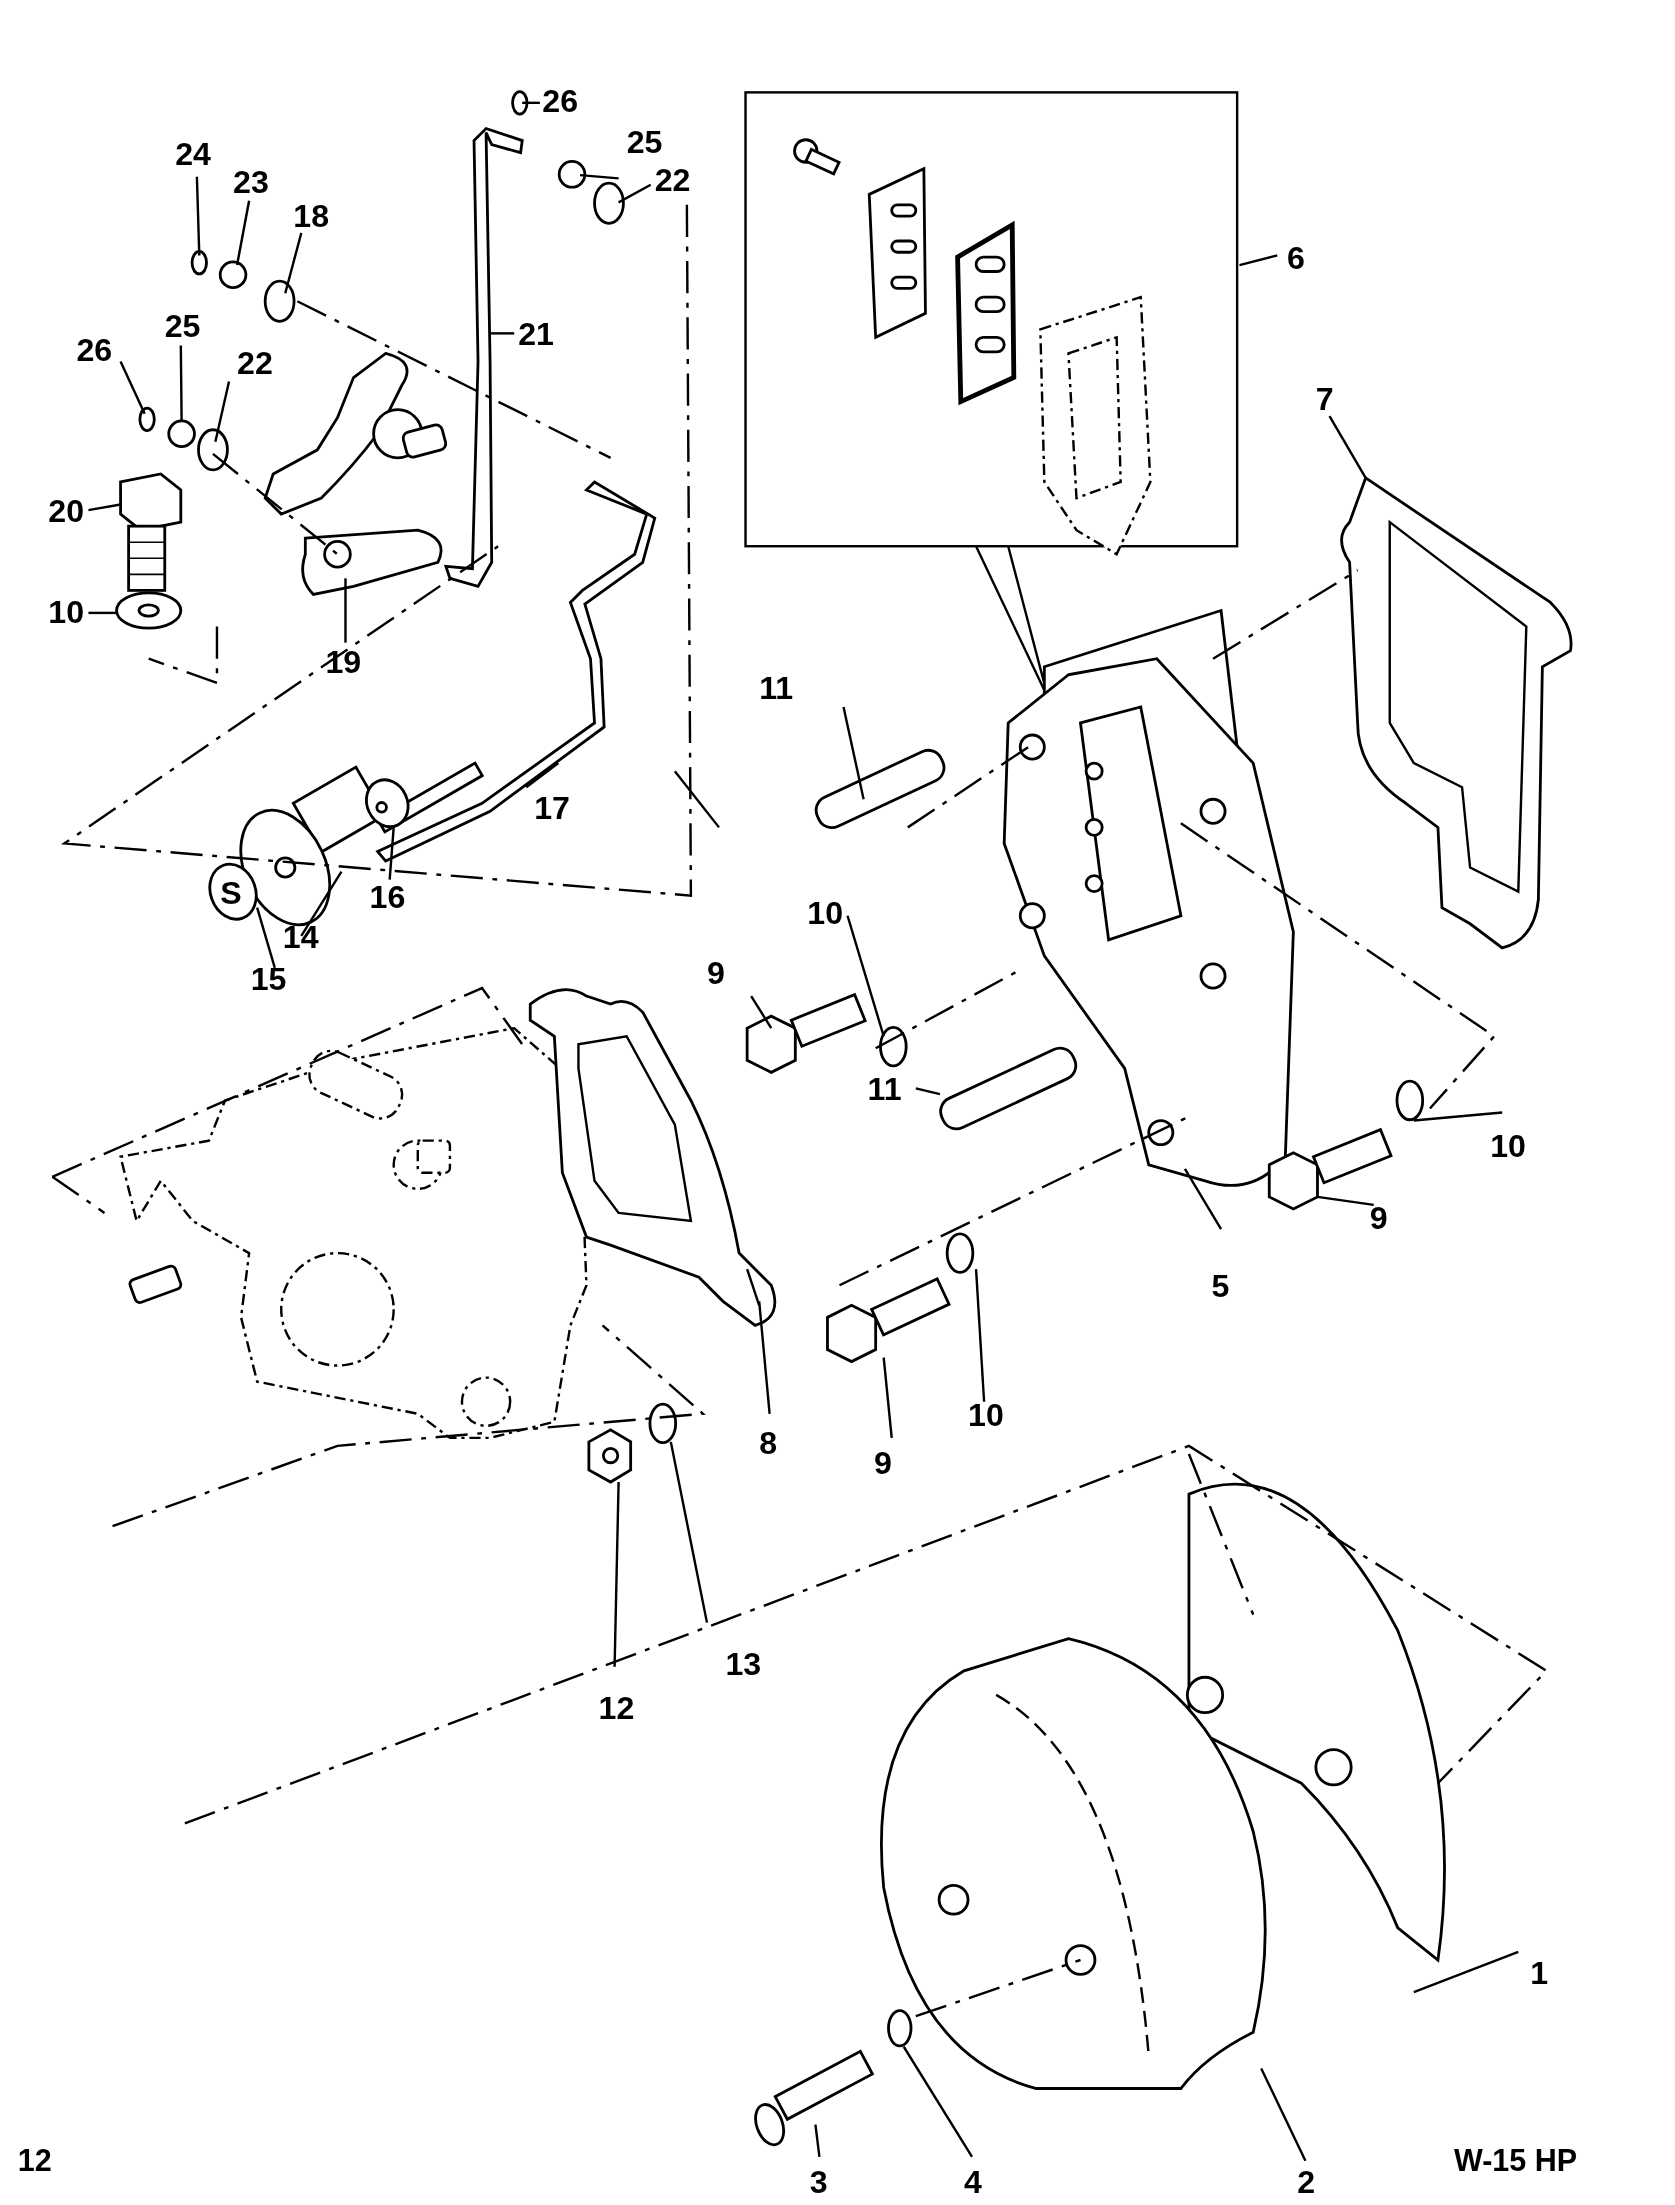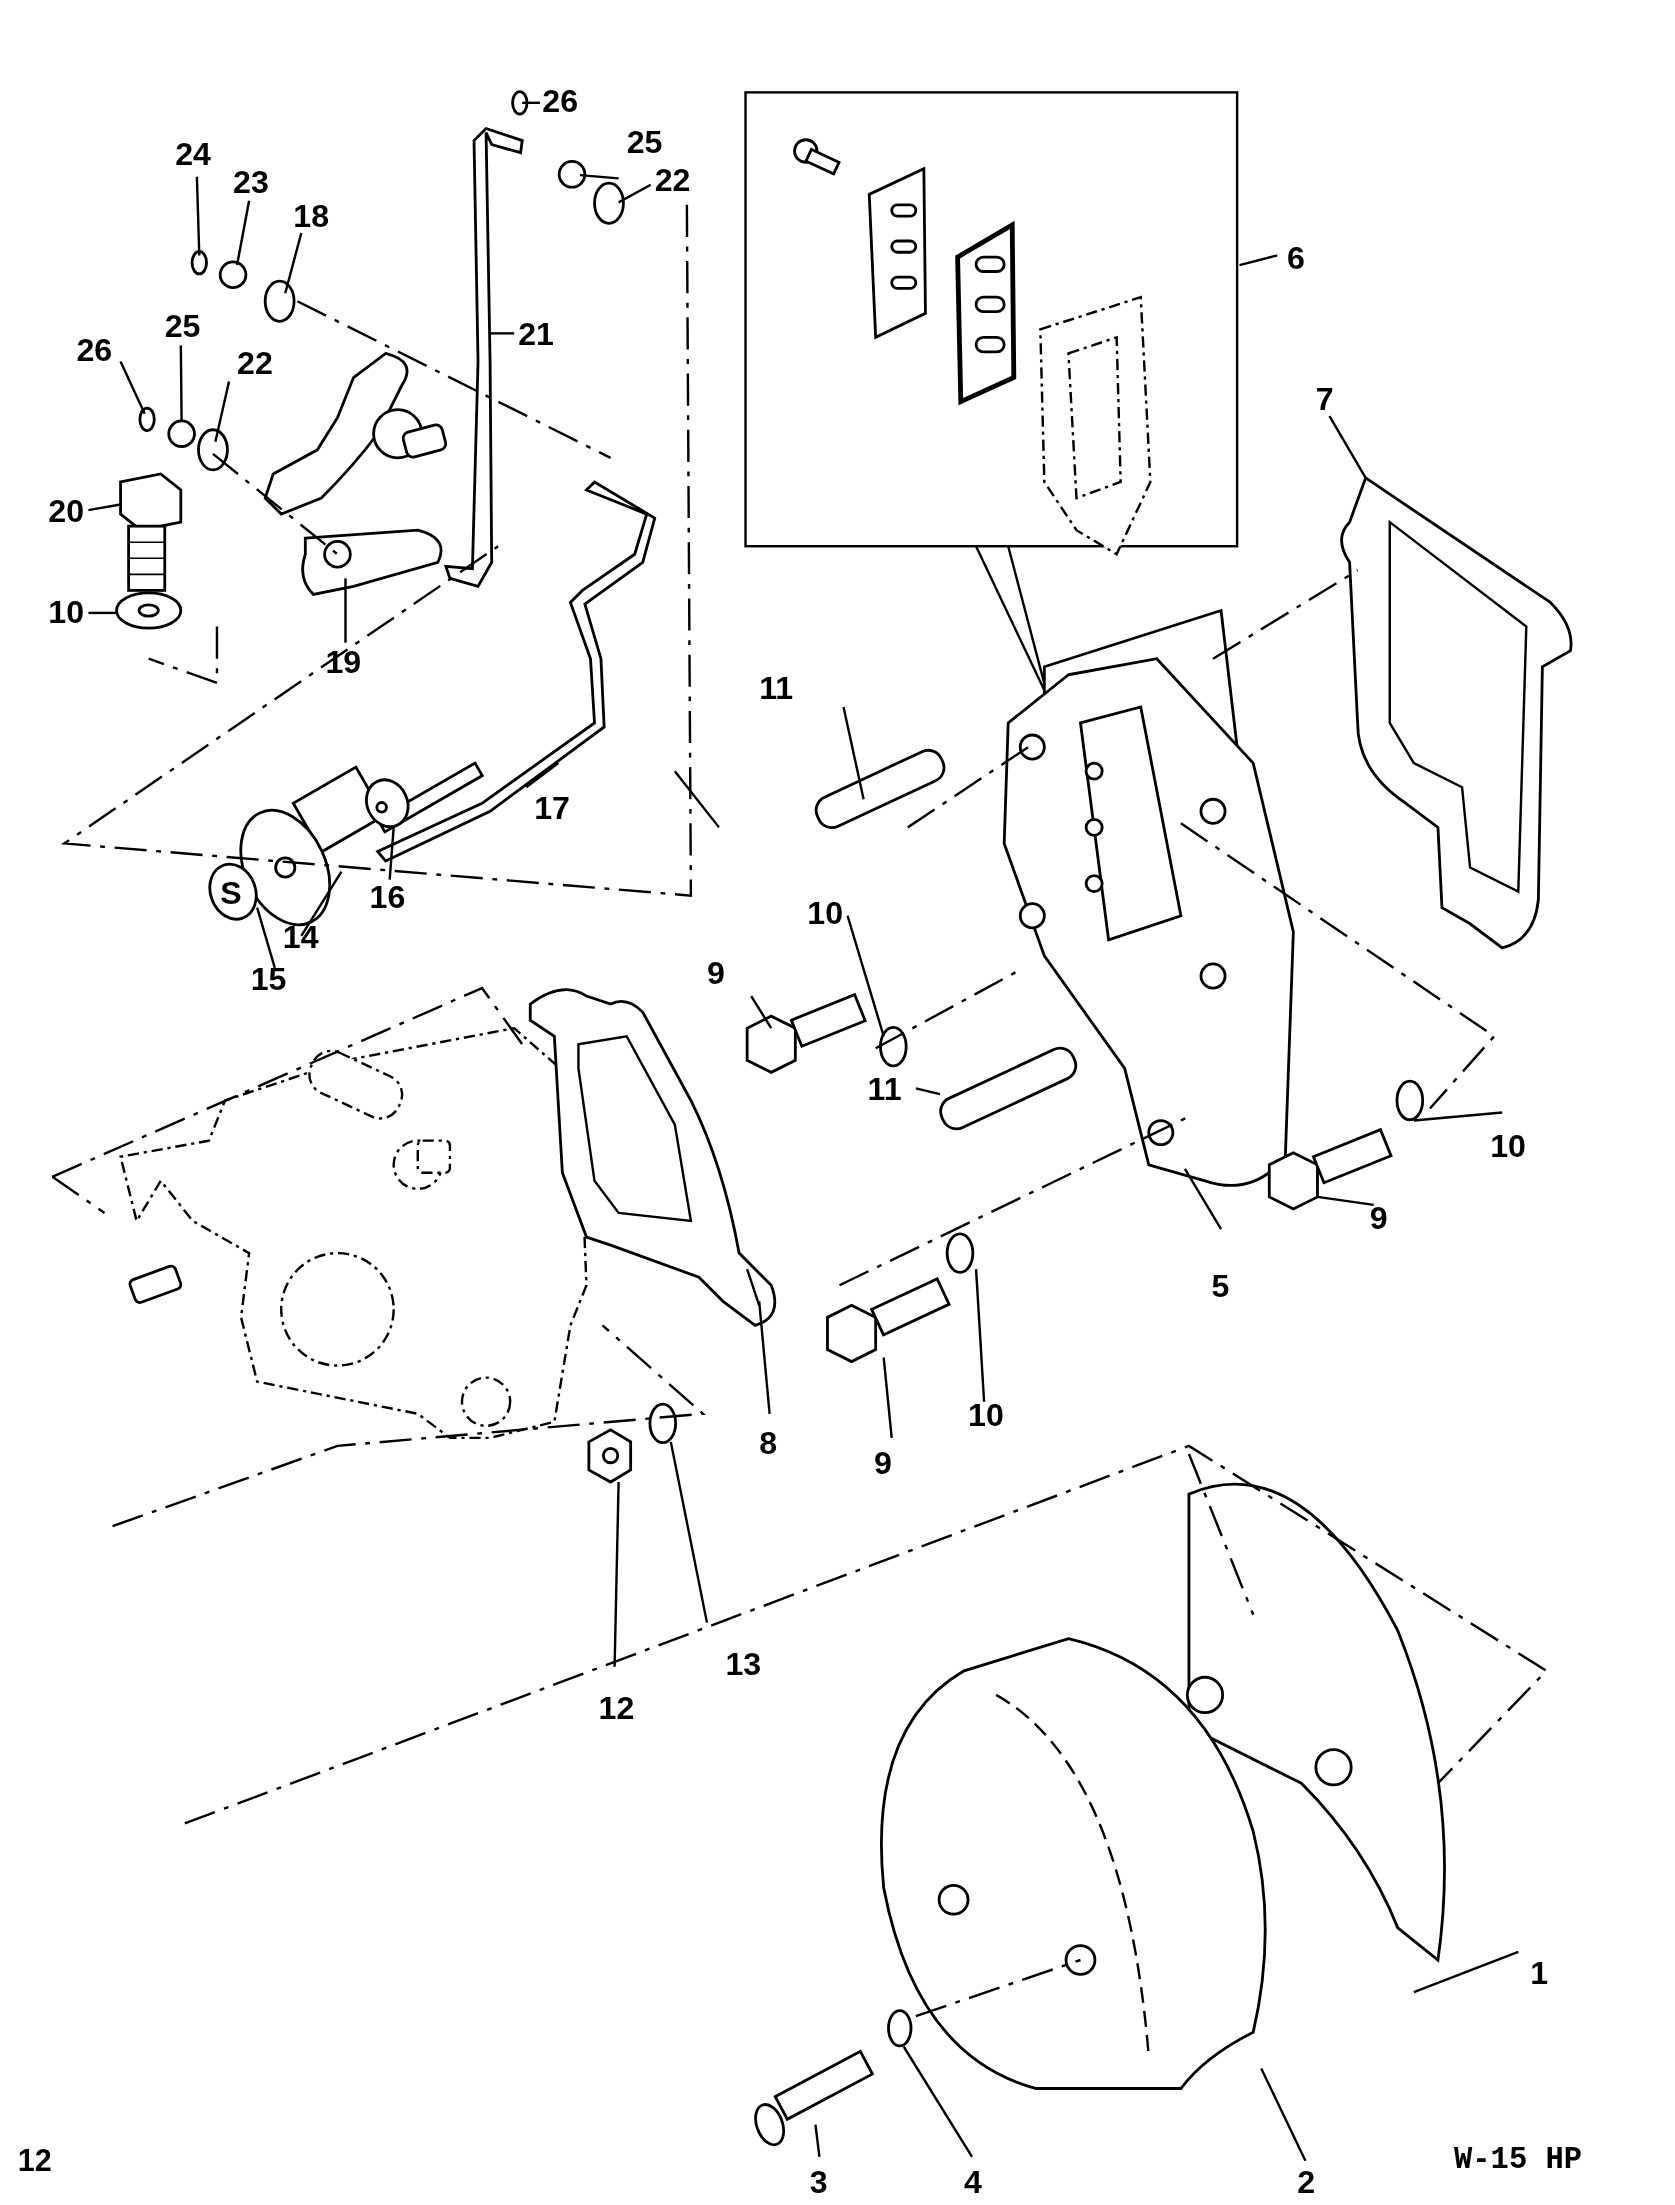--- a/index.html
+++ b/index.html
@@ -6,21 +6,21 @@
   body { width: 1675px; height: 2205px; position: relative; overflow: hidden; }
   #diagram { position: absolute; left: 0; top: 0; width: 1675px; height: 2205px; }
   .lbl { font-family: "Liberation Sans", sans-serif; font-weight: bold; font-size: 40px; fill: #000; }
   .ln { stroke: #000; stroke-width: 3; fill: none; }
   .dash { stroke: #000; stroke-width: 3; fill: none; stroke-dasharray: 40 12 6 12; }
   .part { stroke: #000; stroke-width: 3.5; fill: #fff; }
   .partd { stroke: #000; stroke-width: 3; fill: #fff; stroke-dasharray: 14 6 4 6; }
   .thread { stroke: #000; stroke-width: 2; }
   .footer { position: absolute; font-family: "Liberation Sans", sans-serif; font-weight: bold; font-size: 30.5px; color: #000; }
   #page-number { left: 17.7px; top: 2143px; }
-  #model-label { left: 1454px; top: 2143px; font-family: Liberation Mono, monospace; }
+  #model-label { left: 1454px; top: 2143px; }
 </style>
 </head>
 <body>
 
 <svg id="diagram" viewBox="0 0 2085 2745" xmlns="http://www.w3.org/2000/svg">
 
   <g>
     <rect class="ln" x="928" y="115" width="612" height="565"></rect>
     <polyline class="ln" points="1215,680 1305,870 1255,680"></polyline>
 

